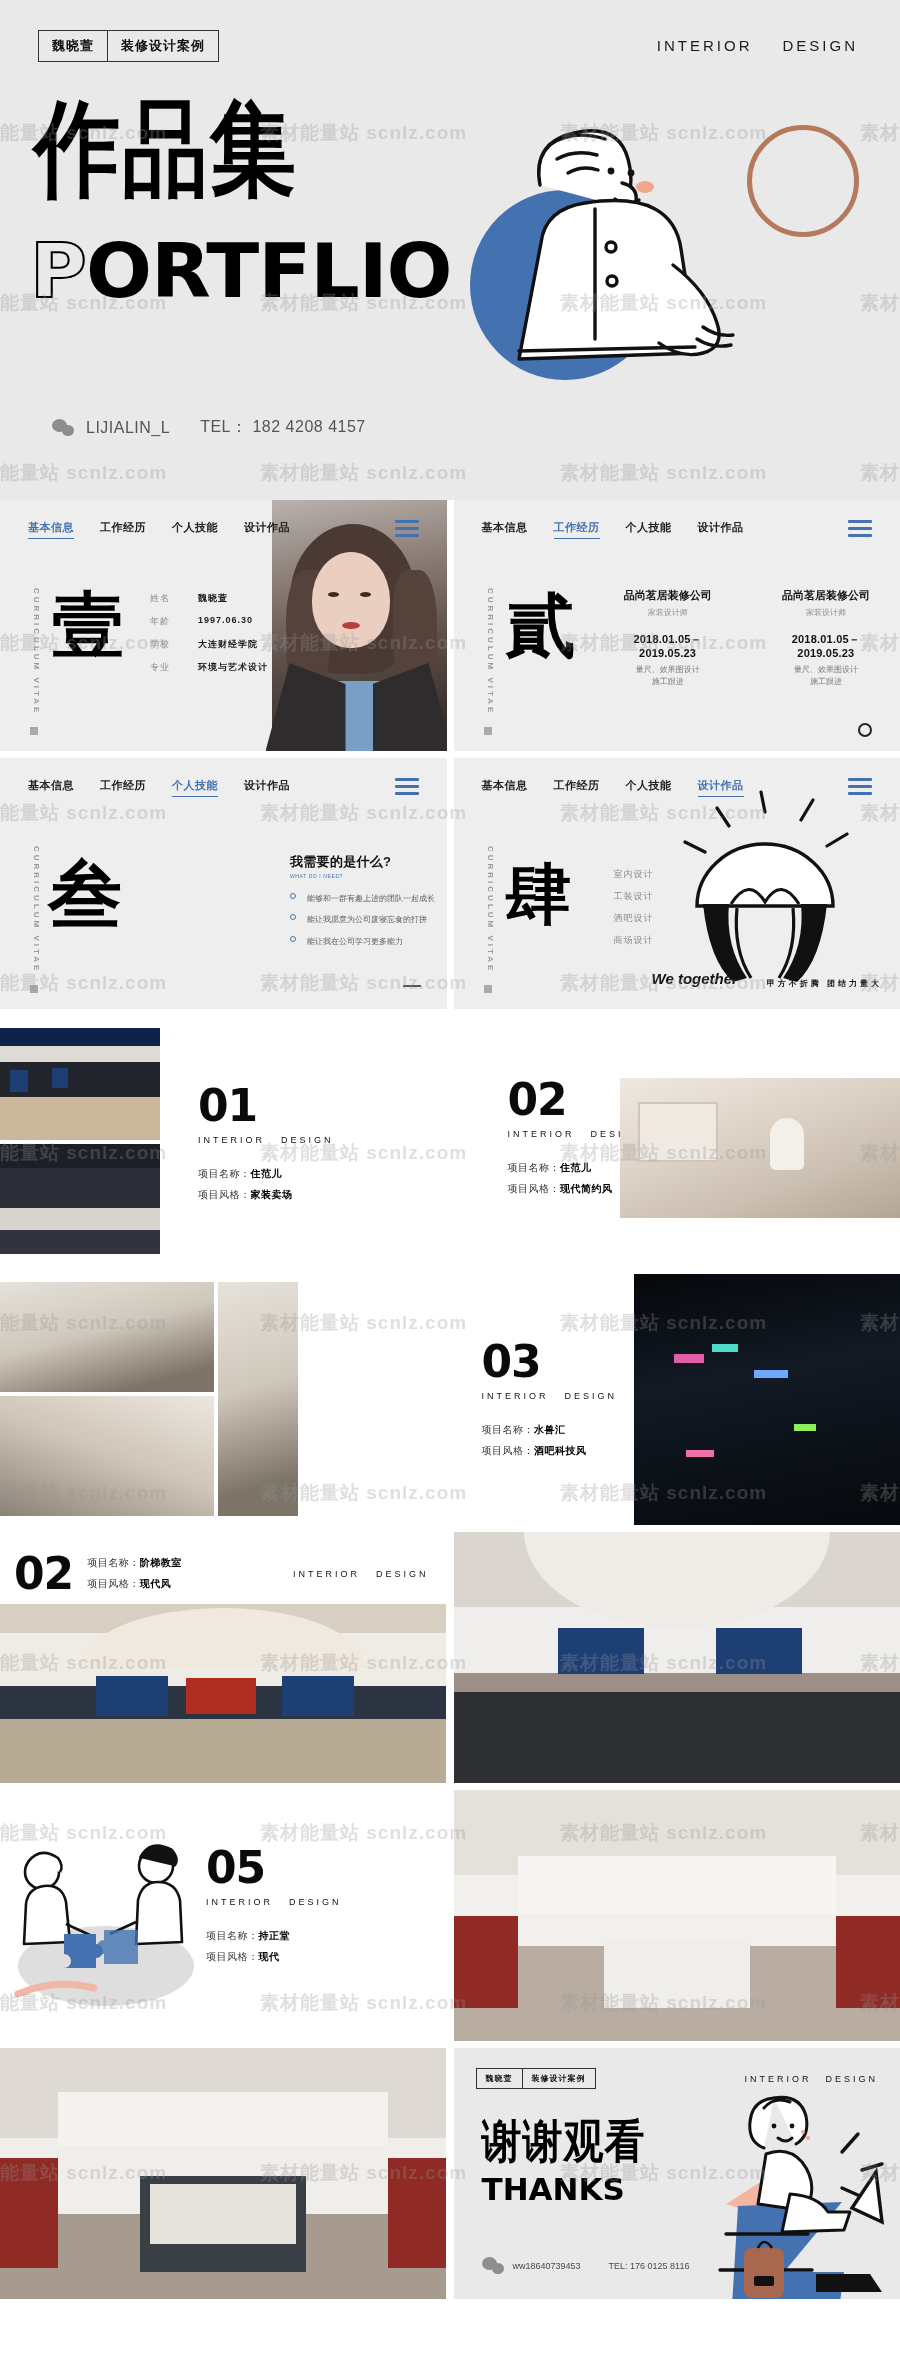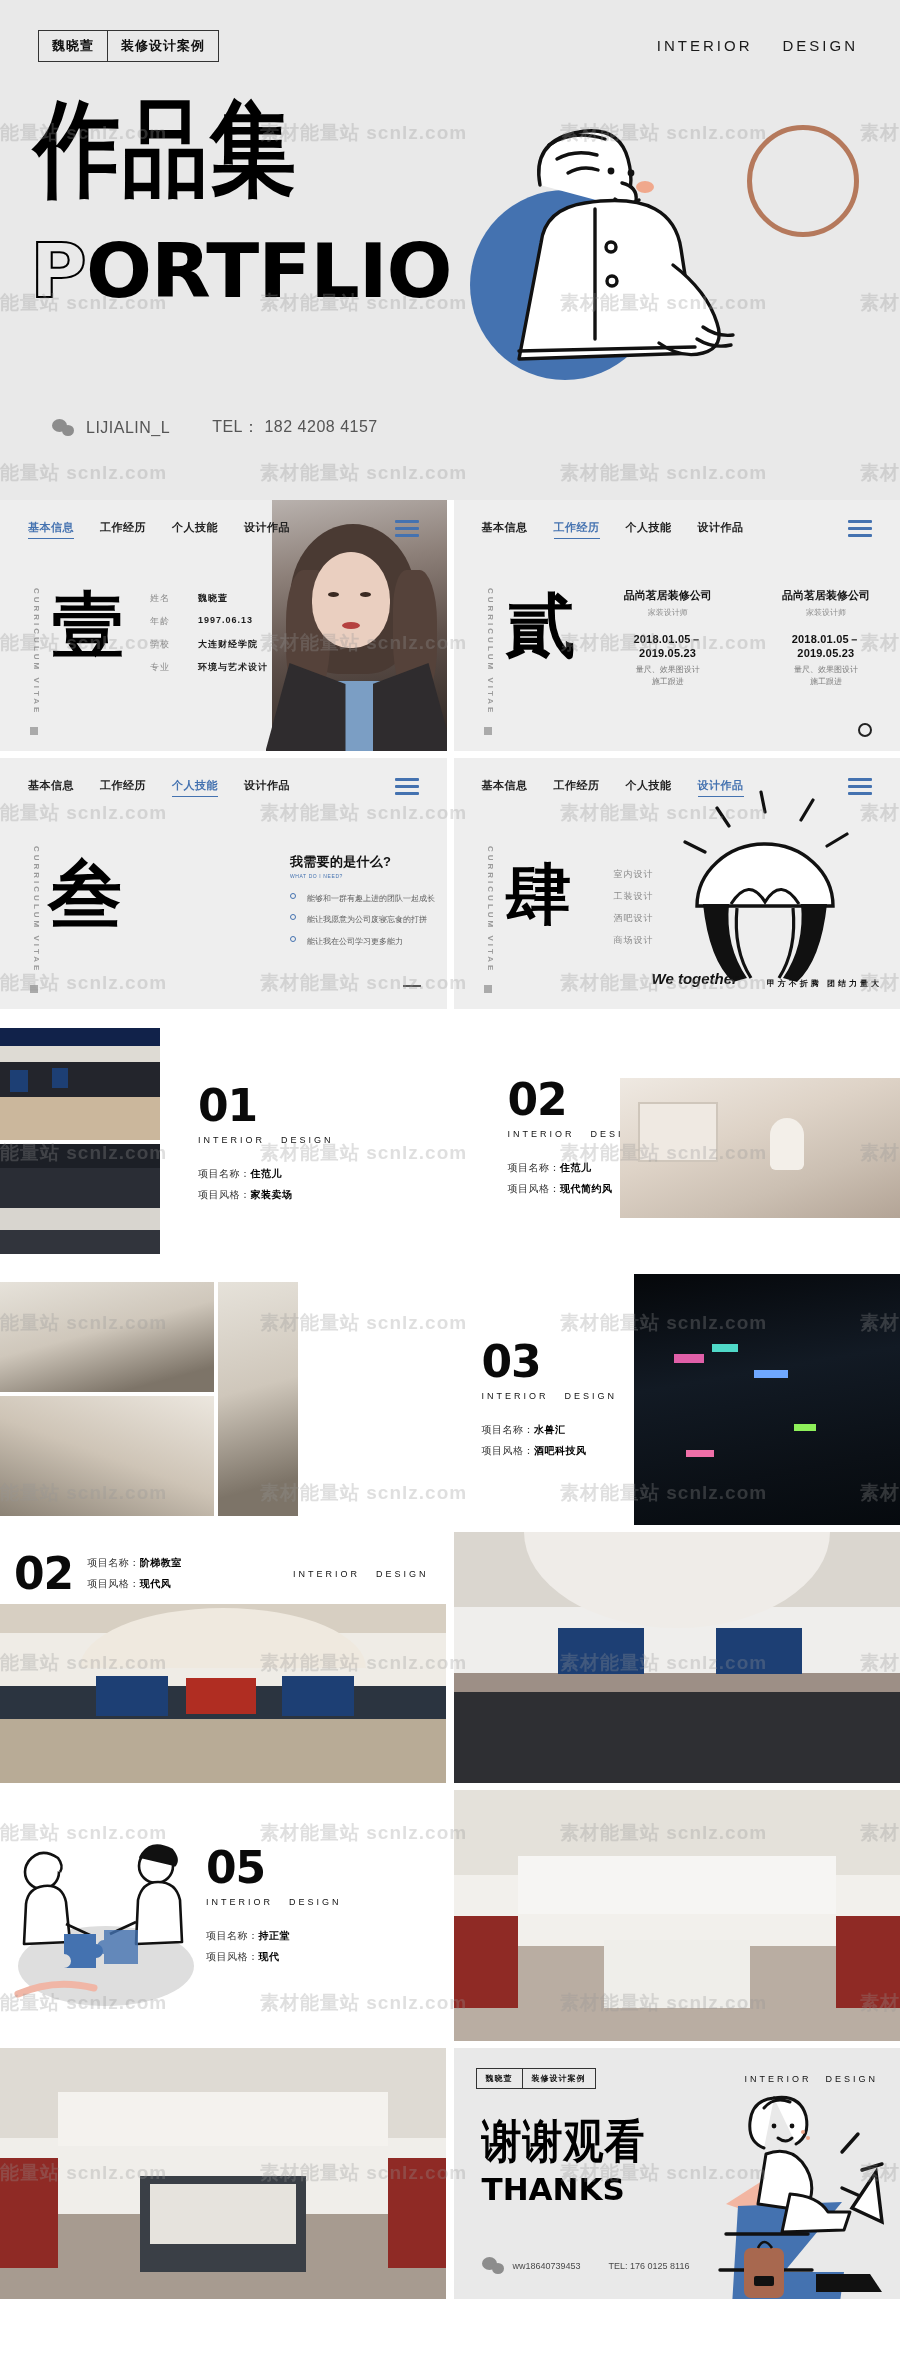--- a/index.html
+++ b/index.html
@@ -73,21 +73,21 @@
     width: 190px; height: 190px; border-radius: 50%;
     background: #4472b0; z-index: 5;
   }
   .hero-ring {
     position: absolute; left: 747px; top: 125px;
     width: 112px; height: 112px; border-radius: 50%;
     border: 5px solid #b5795c; z-index: 6;
   }
   .hero-contact {
     position: absolute; left: 52px; top: 417px;
-    display: flex; align-items: center; gap: 42px; z-index: 12;
+    display: flex; align-items: center; gap: 30px; z-index: 12;
   }
   .hero-contact .ct {
     display:flex; align-items:center; gap:10px;
     font-size: 16px; color: #555; letter-spacing: 0.5px;
   }
   .wechat-ico { position:relative; width:24px; height:18px; display:inline-block; }
   .wechat-ico:before, .wechat-ico:after {
     content:""; position:absolute; background:#8d8d8d; border-radius:50%;
   }
   .wechat-ico:before { width:15px; height:13px; left:0; top:0; }
@@ -308,21 +308,21 @@
         </div>
       <div class="vert-cv">CURRICULUM  VITAE</div>
       <div class="kanji" style="left:52px; top:78px; font-size:72px;">壹</div>
       <div class="info-tbl">
         <div class="r">
             <span class="k">姓名</span>
             <span class="v">魏晓萱</span>
           </div>
         <div class="r">
             <span class="k">年龄</span>
-            <span class="v">1997.06.13</span>
+            <span class="v">1997.06.30</span>
           </div>
         <div class="r">
             <span class="k">学校</span>
             <span class="v">大连财经学院</span>
           </div>
         <div class="r">
             <span class="k">专业</span>
             <span class="v">环境与艺术设计</span>
           </div>
       </div>

